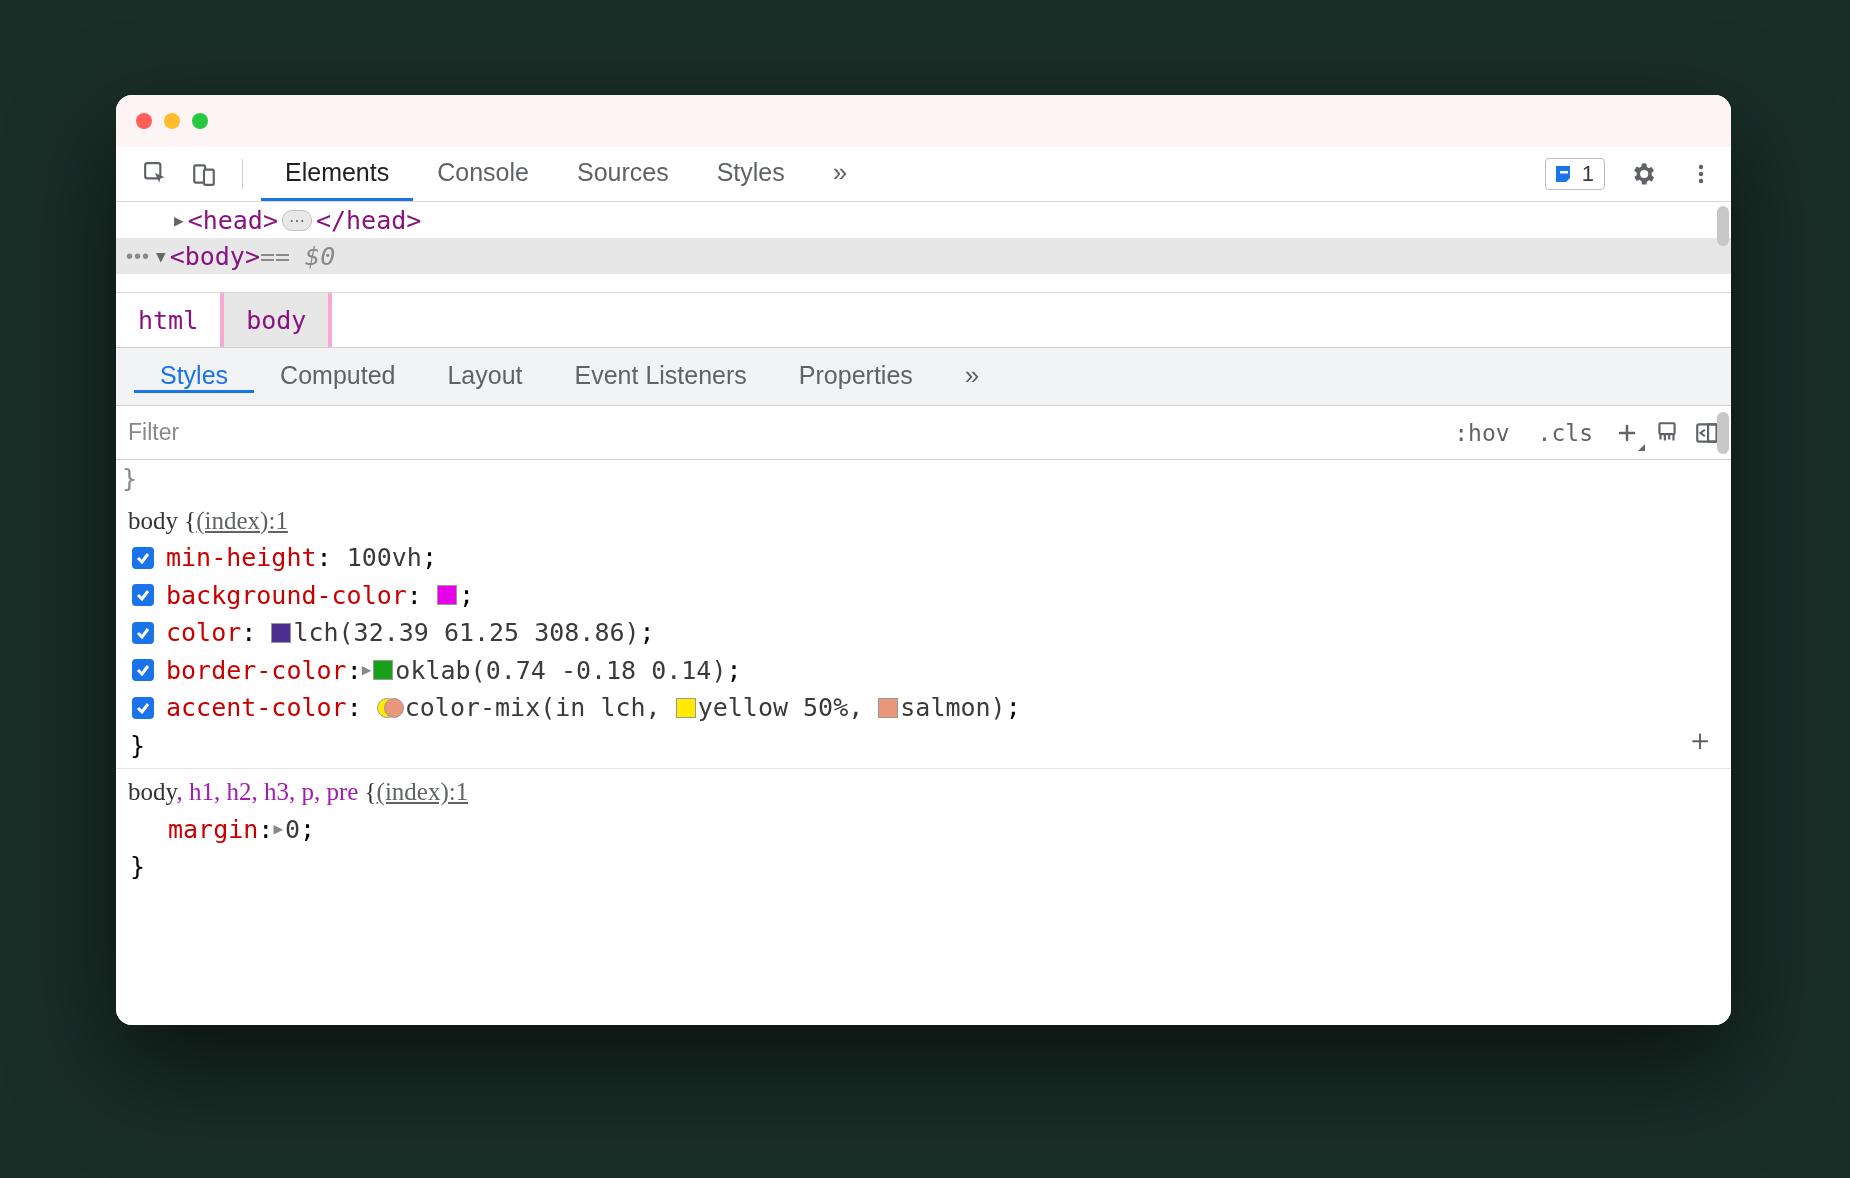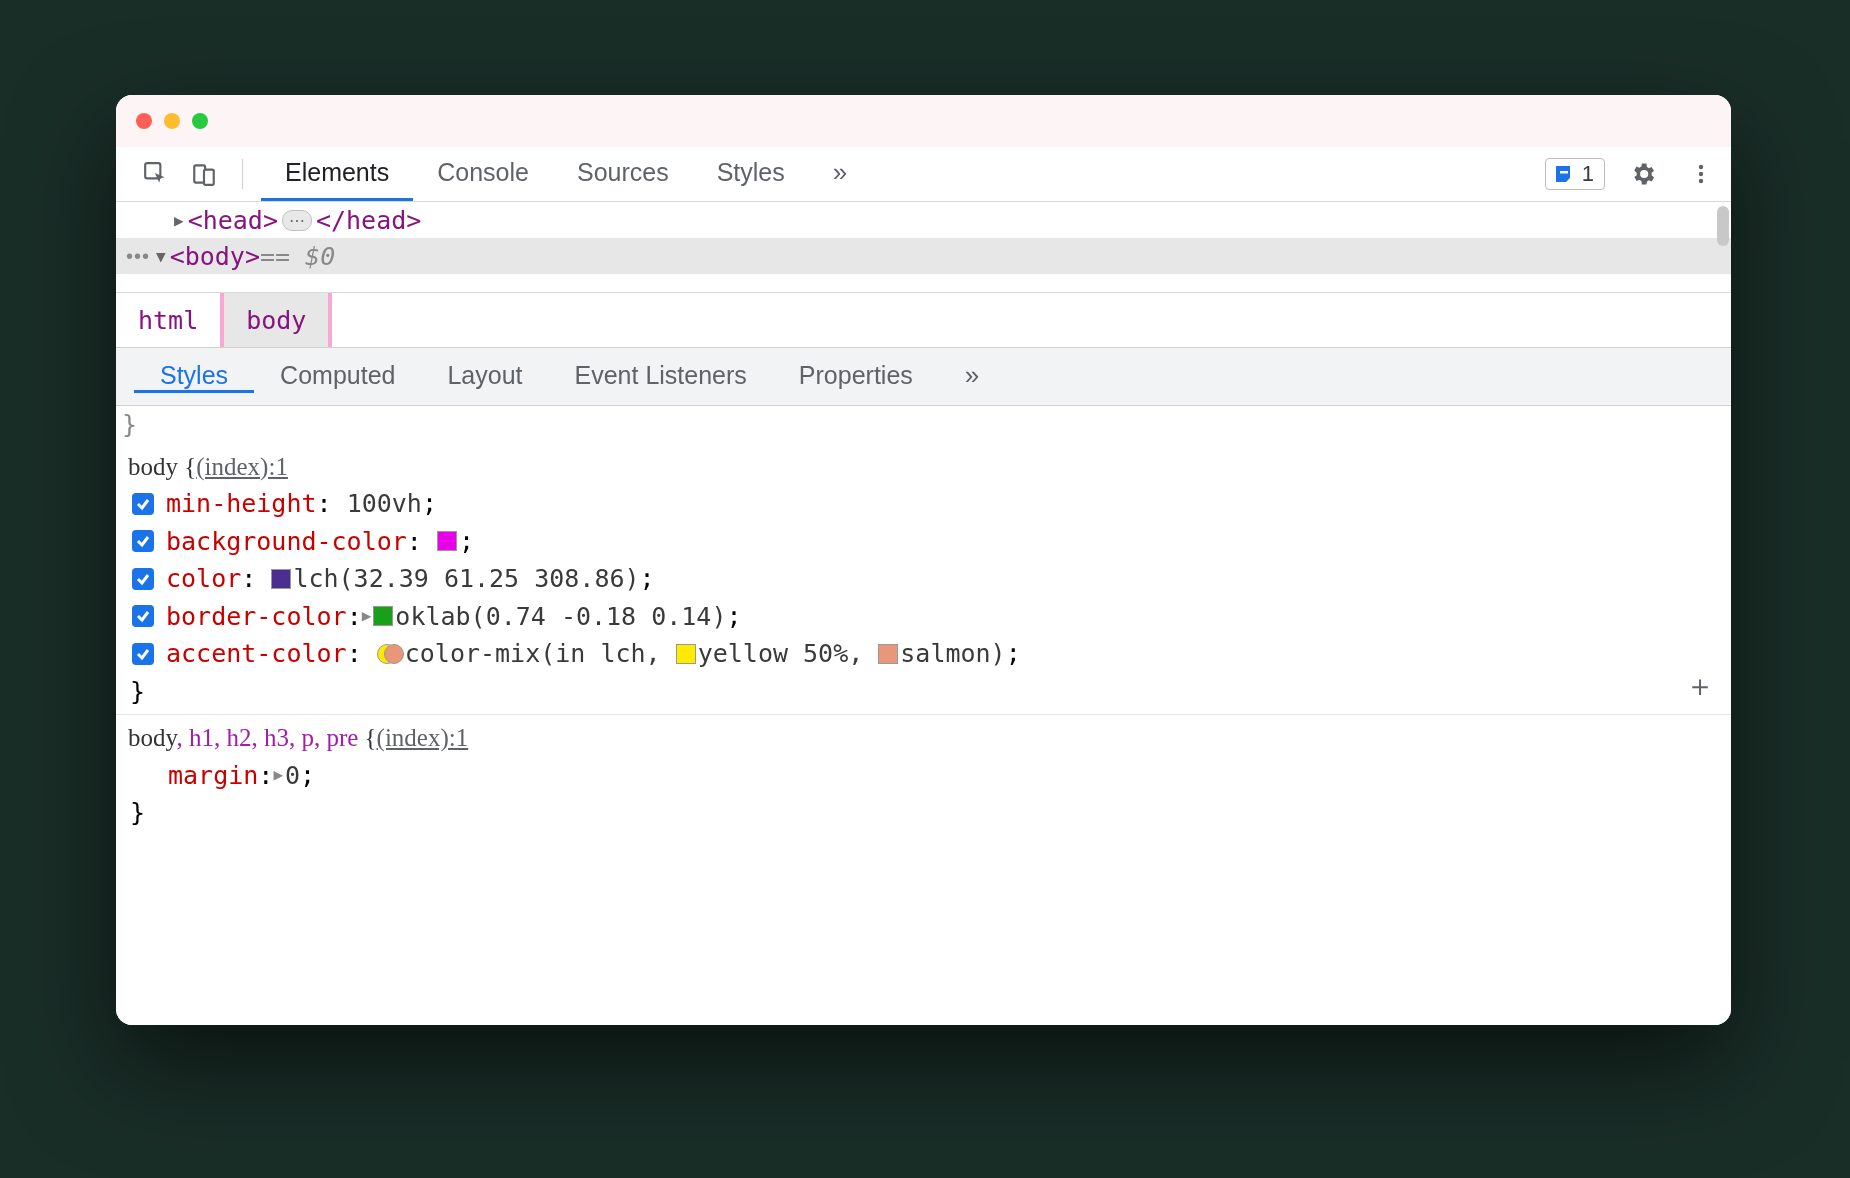--- a/index.html
+++ b/index.html
@@ -350,20 +350,45 @@
 
   <div class="subtabs">
     <div class="subtab active">Styles</div>
     <div class="subtab">Computed</div>
     <div class="subtab">Layout</div>
     <div class="subtab">Event Listeners</div>
     <div class="subtab">Properties</div>
     <div class="subtab" style="font-size:26px;">»</div>
   </div>
 
+  <div class="filterbar">
+    <input type="text" placeholder="Filter" style="">
+    <span class="fb-text">:hov</span>
+    <span class="fb-text">.cls</span>
+    <span class="fb-ico">
+      <svg width="24" height="24" viewBox="0 0 24 24">
+          <path d="M12 5v14M5 12h14" stroke="#5f6368" stroke-width="2.5" stroke-linecap="round"></path>
+        </svg>
+      <span class="corner-tri"></span>
+    </span>
+    <span class="fb-ico">
+      <svg width="26" height="26" viewBox="0 0 24 24">
+          <rect x="5" y="3" width="14" height="10" rx="1" fill="none" stroke="#5f6368" stroke-width="2"></rect>
+          <path d="M6 13 v5 M10 13 v6 M14 13 v5 M18 13 v6" stroke="#5f6368" stroke-width="2"></path>
+        </svg>
+    </span>
+    <span class="fb-ico">
+      <svg width="26" height="26" viewBox="0 0 24 24">
+          <rect x="3" y="4" width="18" height="16" rx="1.5" fill="none" stroke="#5f6368" stroke-width="2"></rect>
+          <rect x="13" y="4" width="8" height="16" fill="none" stroke="#5f6368" stroke-width="2"></rect>
+          <path d="M10 9 L6 12 L10 15" fill="none" stroke="#5f6368" stroke-width="2"></path>
+        </svg>
+    </span>
+    <div class="scrollbar-fake2"></div>
+  </div>
 
   <div class="styles-pane">
     <div class="brace" style="color:#888">}</div>
 
     <div class="rule-block">
       <div class="rule-head">
         <span class="selector"><span>body</span><span> {</span></span>
         <span class="source-link">(index):1</span>
       </div>
 

